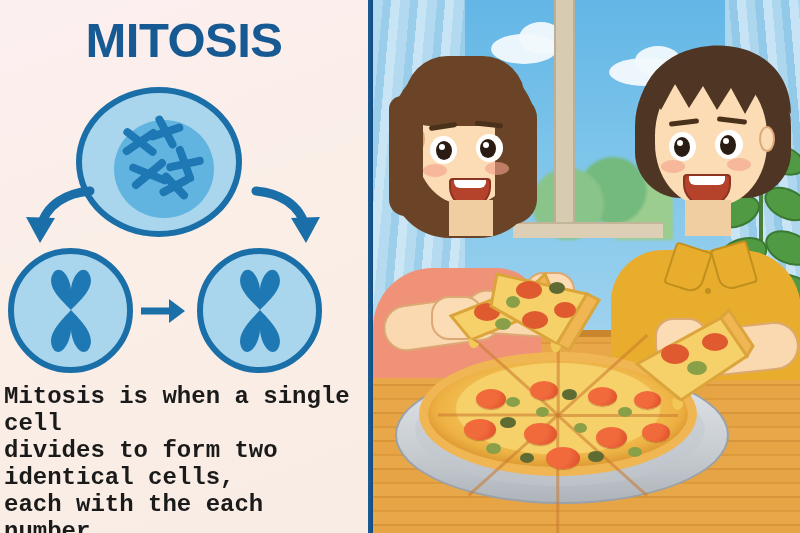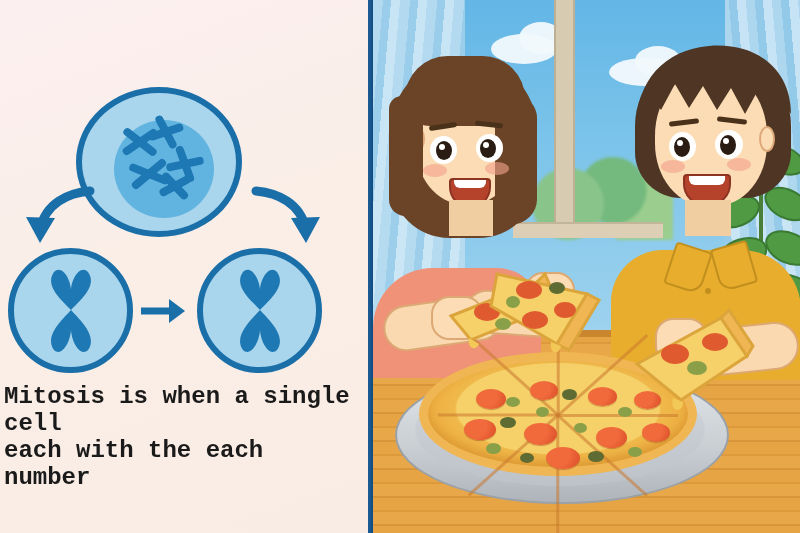--- a/index.html
+++ b/index.html
@@ -247,20 +247,21 @@
   .teeth { position: absolute; left: 8%; top: 0; width: 84%; height: 32%; background: #fff; border-radius: 0 0 6px 6px; }
   .blush { position: absolute; background: #f2a08c; border-radius: 50%; opacity: .62; }
 </style>
 </head>
 <body>
 
 <div id="stage">
 
   <div id="left-panel">
 
+    <div id="title">MITOSIS</div>
 
     <div id="parent-cell" class="cell">
       <div id="nucleus">
 
         <div class="chromo-line" style="left:6px;  top:18px; width:40px; height:8px; transform:rotate(38deg);"></div>
         <div class="chromo-line" style="left:6px;  top:18px; width:40px; height:8px; transform:rotate(-34deg);"></div>
         <div class="chromo-line" style="left:34px; top:8px;  width:36px; height:8px; transform:rotate(62deg);"></div>
         <div class="chromo-line" style="left:34px; top:8px;  width:36px; height:8px; transform:rotate(-18deg);"></div>
         <div class="chromo-line" style="left:14px; top:50px; width:42px; height:8px; transform:rotate(22deg);"></div>
         <div class="chromo-line" style="left:14px; top:50px; width:42px; height:8px; transform:rotate(-40deg);"></div>
@@ -297,20 +298,21 @@
     <div id="daughter-right" class="cell">
       <svg class="chromosome-x" width="62" height="86" viewBox="0 0 62 86">
         <path d="M14 4 C4 18, 22 32, 31 42 C22 52, 4 68, 14 82 C22 90, 32 72, 31 58
                  C30 72, 40 90, 48 82 C58 68, 40 52, 31 42 C40 32, 58 18, 48 4
                  C40 -4, 30 12, 31 26 C32 12, 22 -4, 14 4 Z" fill="#1d78b4"></path>
       </svg>
     </div>
 
     <div id="caption">
       <div>Mitosis is when a single cell</div>
+      <div>divides to form two identical cells,</div>
       <div>each with the each number</div>
     </div>
   </div>
 
   <div id="divider"></div>
 
   <div id="right-panel">
 
     <div id="sky" class="rp">
       <div class="cloud" style="left:118px; top:34px; width:66px; height:30px;"></div>

